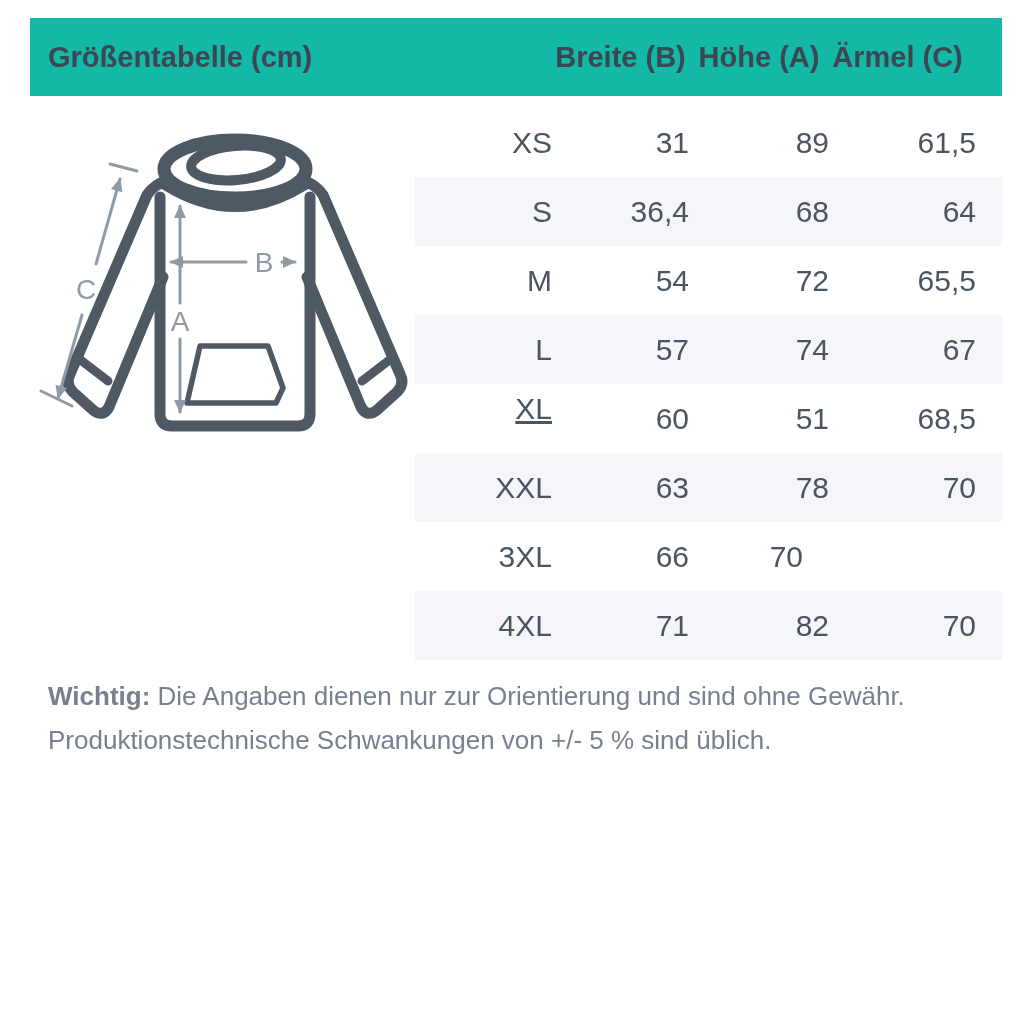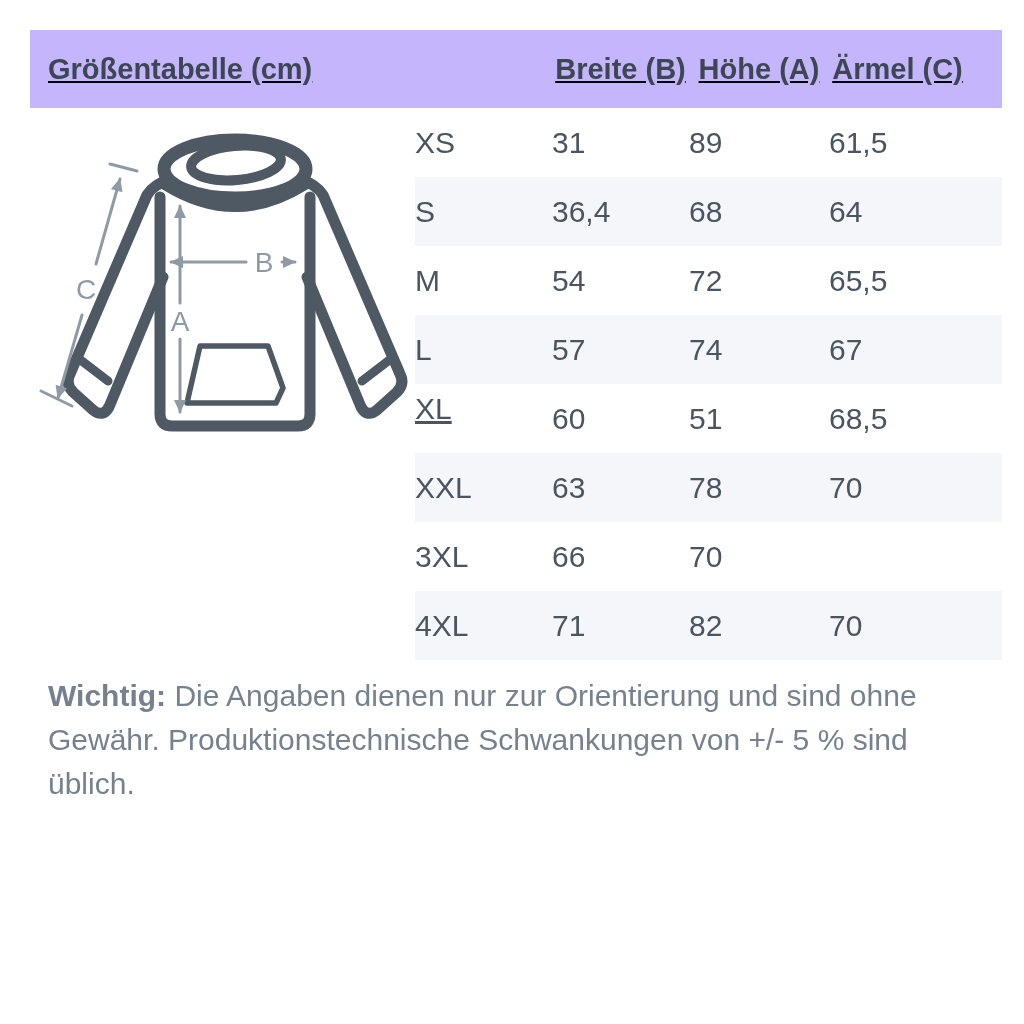--- a/index.html
+++ b/index.html
@@ -2,53 +2,52 @@
 <html><head>
 <meta charset="utf-8">
 <style>
   html,body{margin:0;padding:0;background:#ffffff;}
   .canvas{
     position:relative;width:1024px;height:1024px;background:#ffffff;overflow:hidden;
     font-family:"Liberation Sans","DejaVu Sans",sans-serif;
   }
   
   .header-bar{
-    position:absolute;left:30px;top:30px;width:972px;height:78px;
-    background:#c4b5fd;
+    position:absolute;left:30px;top:18px;width:972px;height:78px;
+    background:#14b8a6;
     display:grid;grid-template-columns:385px 137px 137px 140px 173px;
     align-items:center;
-    text-decoration:underline;
   }
   .title{
     font-size:29px;font-weight:bold;color:#3d4754;padding-left:18px;
     white-space:nowrap;
   }
   .col-head{
     font-size:29px;font-weight:bold;color:#3d4754;text-align:center;white-space:nowrap;
   }
   .col-head.last{padding-right:36px;}
   
   .rows{
     position:absolute;left:415px;top:108px;width:587px;
   }
   .row{
     height:69px;
     display:grid;grid-template-columns:137px 137px 140px 173px;
     align-items:center;
   }
   .row-alt{background:#f5f6f9;}
   .cell{
-    font-size:30px;color:#4a5561;text-align:left;white-space:nowrap;
+    font-size:30px;color:#4a5561;text-align:right;white-space:nowrap;
   }
   .cell.last{padding-right:26px;}
   .size-high{position:relative;top:-10px;text-decoration:underline;}
   
   .note{
     position:absolute;left:48px;top:674px;width:930px;
-    font-size:30px;line-height:44px;color:#76818f;
+    font-size:26px;line-height:44px;color:#76818f;
   }
   .note-label{font-weight:bold;}
   
   .diagram{position:absolute;left:30px;top:115px;}
   .outline{fill:none;stroke:#4e5963;stroke-linecap:round;stroke-linejoin:round;}
   .dim{fill:none;stroke:#8f9aa7;stroke-width:3;stroke-linecap:round;}
   .dim-label{font-family:"Liberation Sans","DejaVu Sans",sans-serif;font-size:28px;fill:#8f9aa7;text-anchor:middle;}
 </style>
 </head>
 <body>

